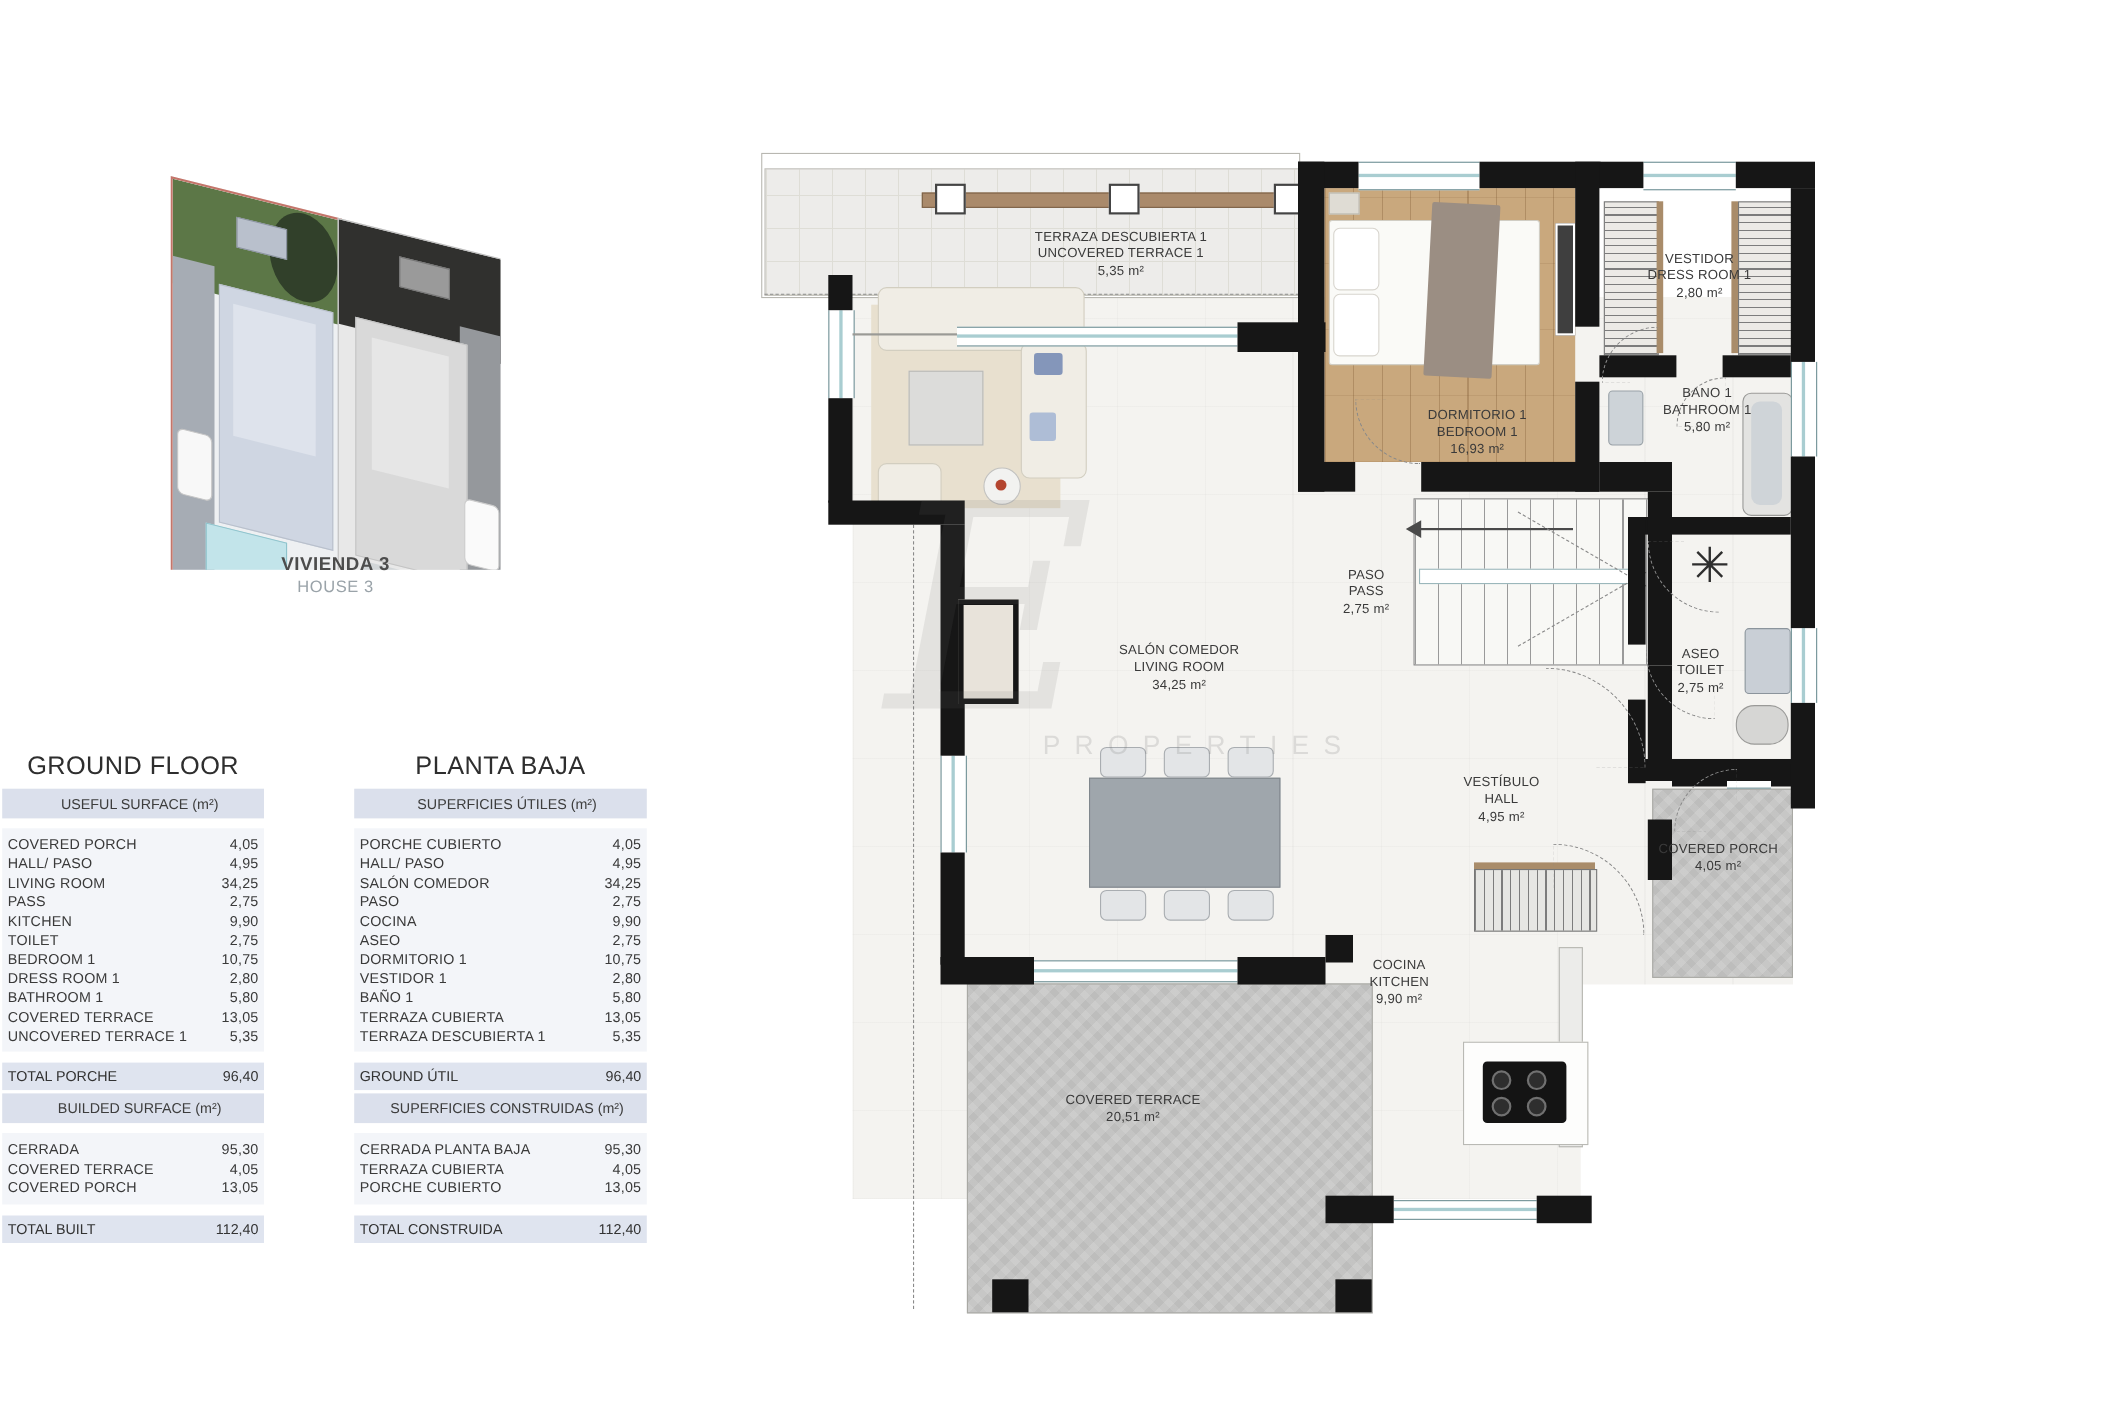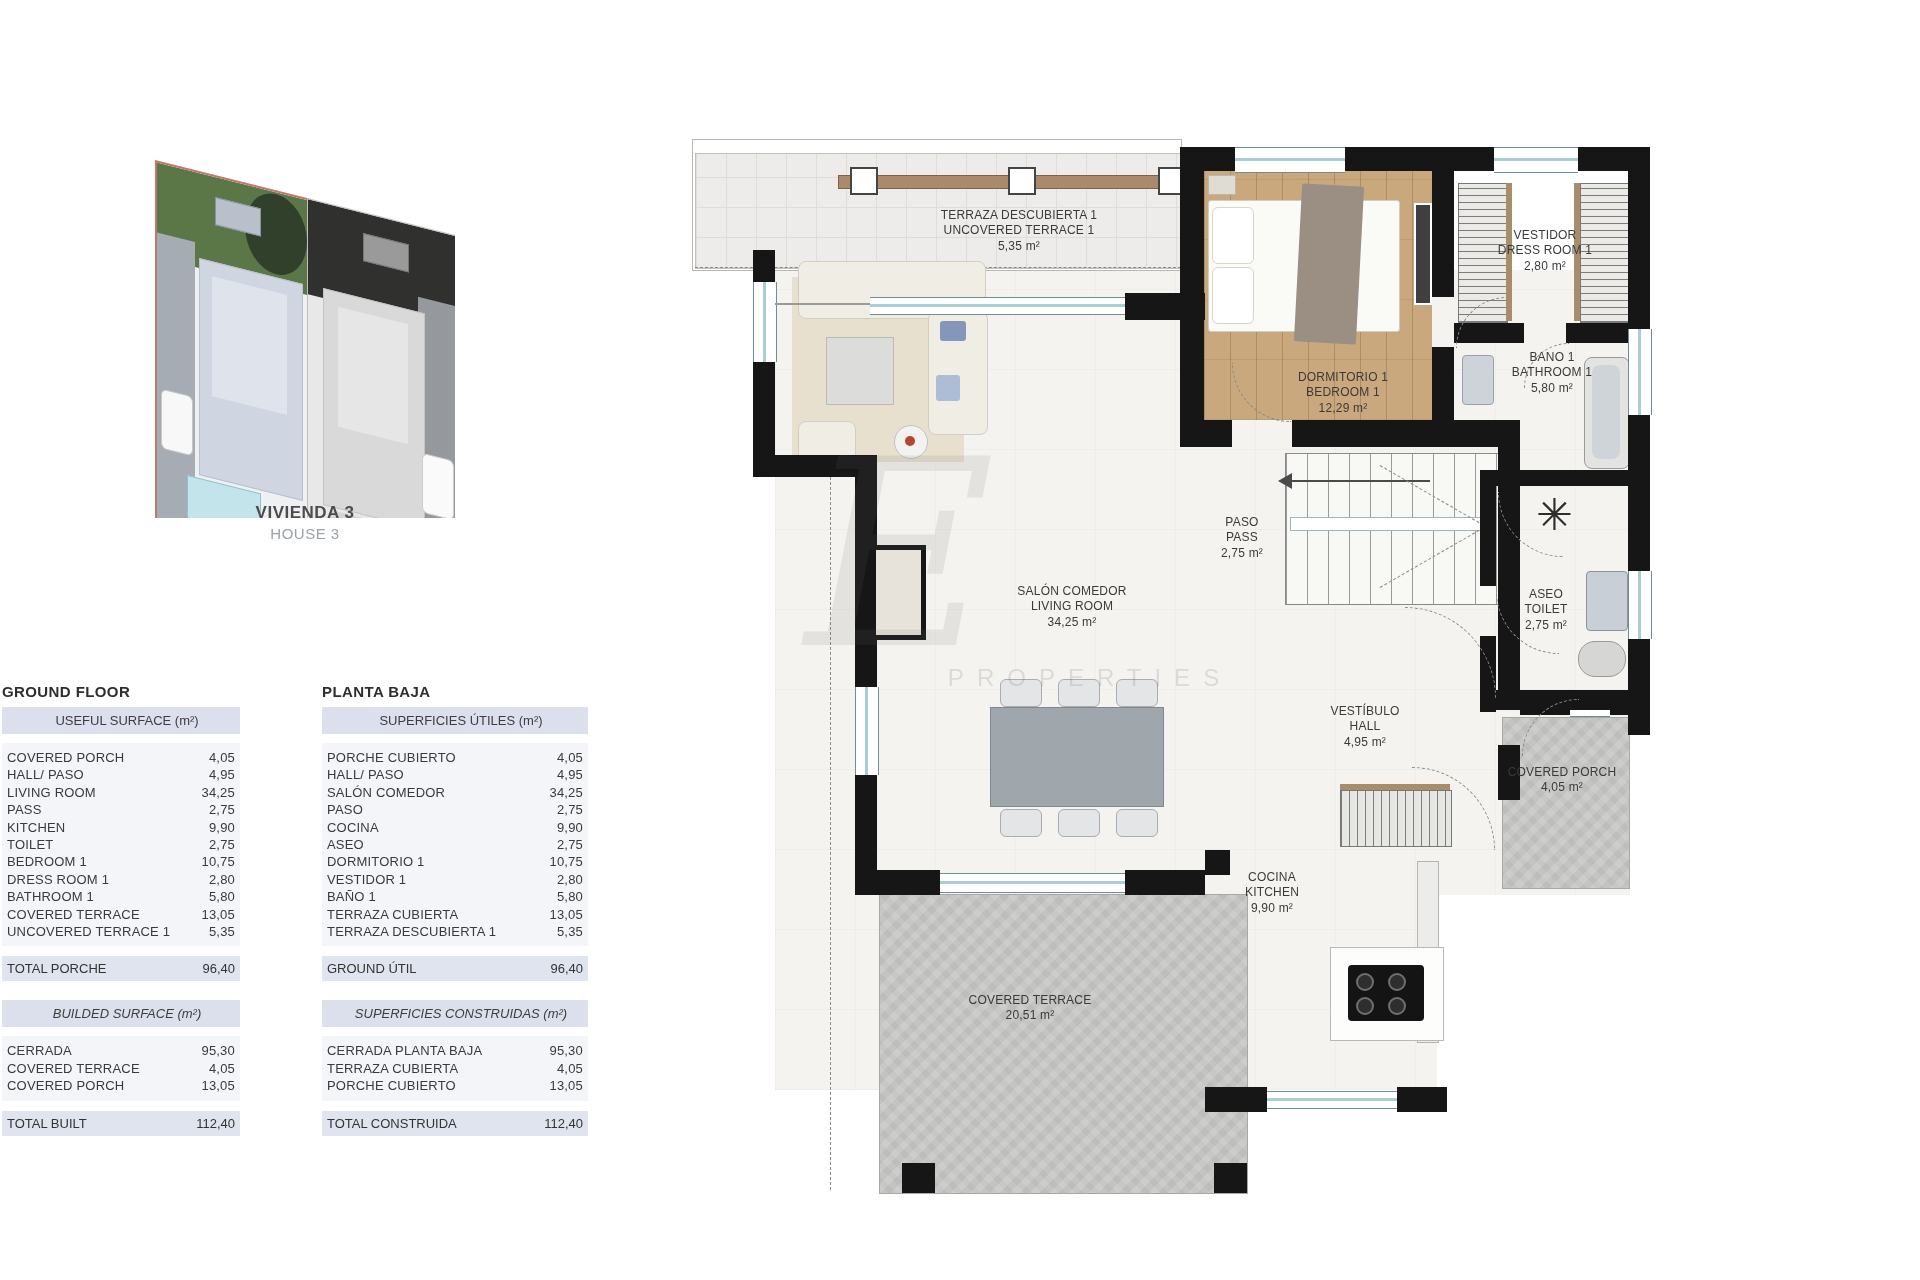--- a/index.html
+++ b/index.html
@@ -10,29 +10,29 @@
   #site{position:absolute;left:155px;top:128px;width:300px;height:390px;overflow:hidden;}
   .parcel{position:absolute;transform-origin:top left;overflow:hidden;}
   #parcelL{left:0;top:32px;width:152px;height:360px;transform:skewY(14deg);
            border:2px solid #c4756a;background:#eef0f2;}
   #parcelR{left:152px;top:70px;width:148px;height:330px;transform:skewY(14deg);
            border:1px solid #bfbfbf;background:#e8e8e8;}
   
   .tbl{position:absolute;top:683px;}
   #tblL{left:2px;width:238px;}
   #tblR{left:322px;width:266px;}
-  .tbl-title{font-size:15px;font-weight:bold;color:#2e2e2e;text-align:left;letter-spacing:.4px;}
+  .tbl-title{font-size:23px;font-weight:normal;color:#2e2e2e;text-align:center;letter-spacing:.4px;}
   .band{margin-top:7px;background:#dbe0ec;height:27px;line-height:27px;text-align:center;
         font-size:13px;color:#3d3d3d;padding-left:12px;}
   .rows{margin-top:9px;background:#f3f5f9;padding:6px 5px;}
   .trow{display:flex;justify-content:space-between;font-size:13px;line-height:17.4px;
         color:#3a3a3a;letter-spacing:.2px;}
   .total{display:flex;justify-content:space-between;margin-top:10px;background:#dfe4ef;
          padding:5px 5px;font-size:13px;color:#333;}
-  .hdr2{margin-top:19px;font-style:italic;}
+  .hdr2{margin-top:3px;}
   
   #plan{position:absolute;left:690px;top:125px;width:970px;height:1070px;}
   .floor{position:absolute;background:#f4f3f0;
      background-image:repeating-linear-gradient(0deg,rgba(0,0,0,.025) 0 1px,transparent 1px 80px),
                       repeating-linear-gradient(90deg,rgba(0,0,0,.025) 0 1px,transparent 1px 80px);}
   .tile{position:absolute;background:#edecea;
      background-image:repeating-linear-gradient(0deg,#deddd6 0 1px,transparent 1px 30px),
                       repeating-linear-gradient(90deg,#deddd6 0 1px,transparent 1px 30px);
      border:1px solid #c2c1bb;}
   .wood{position:absolute;background:#c9a87d;
@@ -384,21 +384,21 @@
   <div class="arc" style="left:722px;top:642px;width:82px;height:82px;border-top-width:1px;border-right-width:1px;border-top-right-radius:100%"></div>
 
   <div class="rlabel" style="left:329px;top:106px">
     <div>TERRAZA DESCUBIERTA 1</div>
     <div>UNCOVERED TERRACE 1</div>
     <div>5,35 m²</div>
   </div>
   <div class="rlabel" style="left:653px;top:268px">
     <div>DORMITORIO 1</div>
     <div>BEDROOM 1</div>
-    <div>12,29 m²</div>
+    <div>16,93 m²</div>
   </div>
   <div class="rlabel" style="left:855px;top:126px">
     <div>VESTIDOR</div>
     <div>DRESS ROOM 1</div>
     <div>2,80 m²</div>
   </div>
   <div class="rlabel" style="left:862px;top:248px">
     <div>BANO 1</div>
     <div>BATHROOM 1</div>
     <div>5,80 m²</div>

